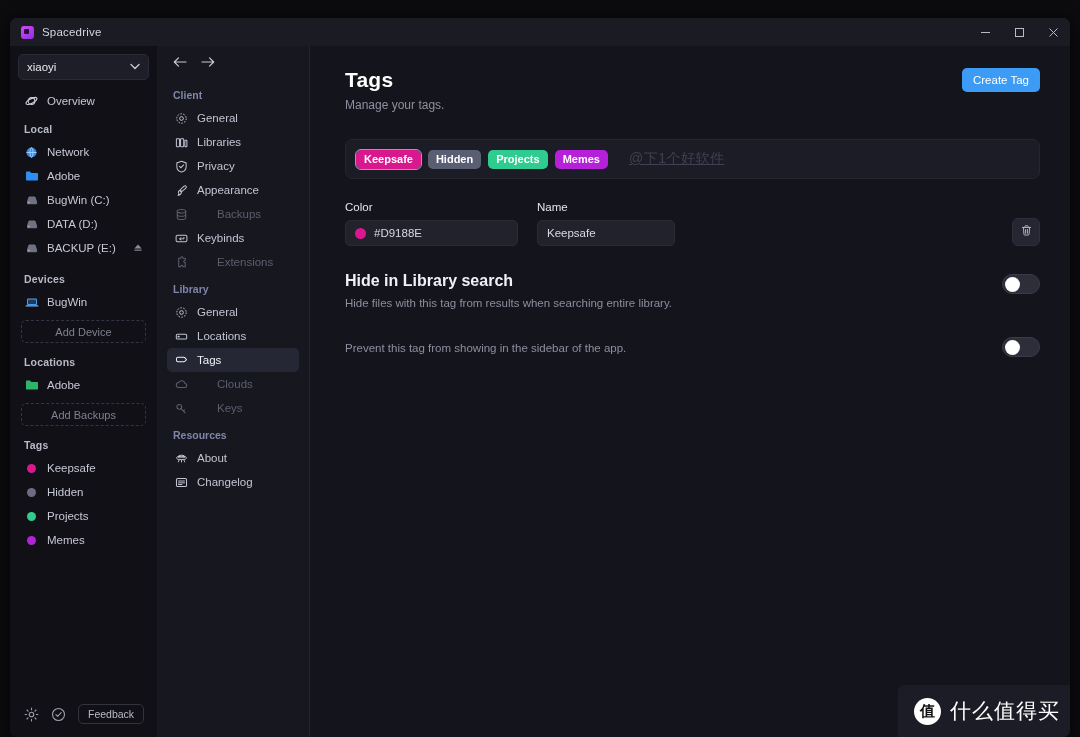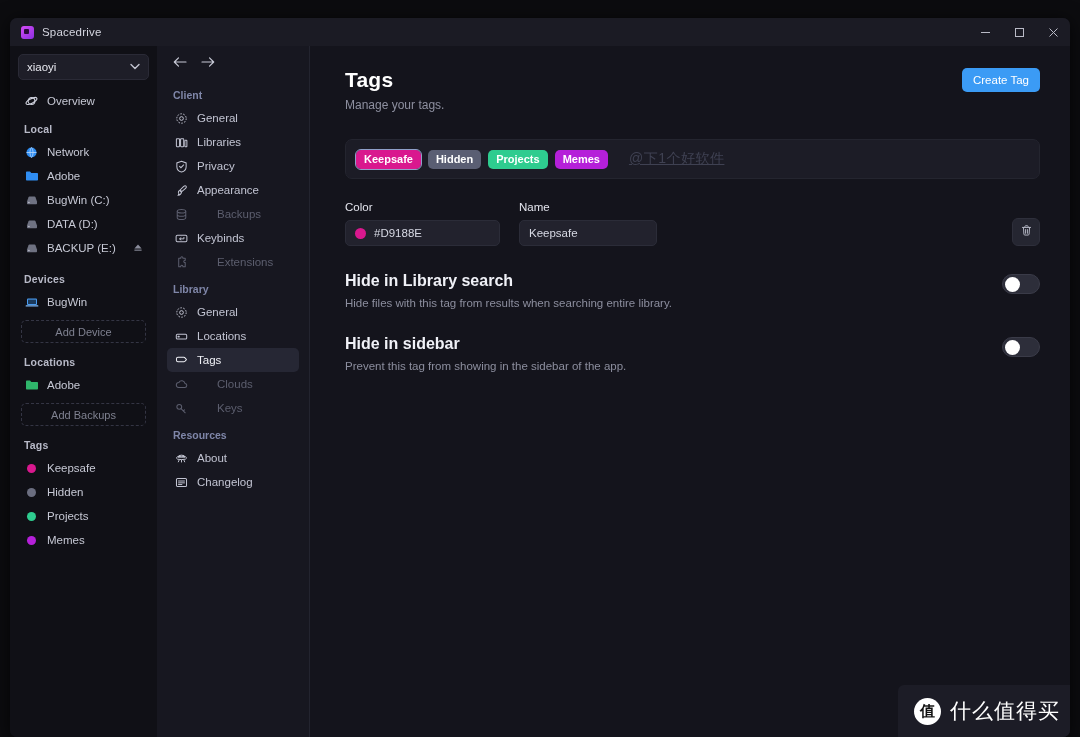--- a/index.html
+++ b/index.html
@@ -185,21 +185,21 @@
   .field-label { font-size: 11.5px; color: #e4e5ee; margin-bottom: 7px; }
   .input-box {
     background: #22222d;
     border: 1px solid #2b2c38;
     border-radius: 5px;
     height: 26px;
     display: flex; align-items: center;
     padding: 0 9px; gap: 8px;
     font-size: 11.5px; color: #d7d9e4;
   }
-  .color-field { width: 155px; }
+  .color-field { width: 173px; }
   .name-field { width: 138px; }
   .swatch { width: 11px; height: 11px; border-radius: 50%; }
   .trash-btn {
     margin-left: auto;
     width: 28px; height: 28px;
     background: #252631;
     border: 1px solid #2e2f3b;
     border-radius: 6px;
     display: flex; align-items: center; justify-content: center;
     color: #b5b7c4;
@@ -389,20 +389,35 @@
           </span>
         <span>Projects</span>
       </div>
       <div class="nav-row">
         <span class="ico">
             <span class="dot" style="background:#b520d9"></span>
           </span>
         <span>Memes</span>
       </div>
 
+      <div class="sidebar-bottom">
+        <span class="sb-icon">
+          <svg width="15" height="15" viewBox="0 0 16 16">
+              <circle cx="8" cy="8" r="2.4" fill="none" stroke="currentColor" stroke-width="1.2"></circle>
+              <path d="M8 1.2v1.6M8 13.2v1.6M1.2 8h1.6M13.2 8h1.6M3.2 3.2l1.1 1.1M11.7 11.7l1.1 1.1M12.8 3.2l-1.1 1.1M4.3 11.7l-1.1 1.1" stroke="currentColor" stroke-width="1.2" stroke-linecap="round"></path>
+            </svg>
+        </span>
+        <span class="sb-icon">
+          <svg width="15" height="15" viewBox="0 0 16 16">
+              <circle cx="8" cy="8" r="6.4" fill="none" stroke="currentColor" stroke-width="1.2"></circle>
+              <path d="M5.2 8.2 7.1 10l3.7-3.9" fill="none" stroke="currentColor" stroke-width="1.2" stroke-linecap="round" stroke-linejoin="round"></path>
+            </svg>
+        </span>
+        <span class="feedback-btn">Feedback</span>
+      </div>
     </div>
 
     <div class="settings-nav">
       <div class="nav-arrows">
         <span class="arrow">
           <svg width="14" height="12" viewBox="0 0 14 12">
               <path d="M13 6H1.5M5.5 1.8 1.3 6l4.2 4.2" fill="none" stroke="currentColor" stroke-width="1.2" stroke-linecap="round" stroke-linejoin="round"></path>
             </svg>
         </span>
         <span class="arrow">
@@ -591,21 +606,20 @@
           <div class="setting-title">Hide in Library search</div>
           <div class="setting-desc">Hide files with this tag from results when searching entire library.</div>
         </div>
         <div class="toggle">
           <span class="knob"></span>
         </div>
       </div>
 
       <div class="setting-row">
         <div class="setting-texts">
-          <div class="setting-title">Hide in sidebar</div>
           <div class="setting-desc">Prevent this tag from showing in the sidebar of the app.</div>
         </div>
         <div class="toggle">
           <span class="knob"></span>
         </div>
       </div>
 
       <div class="wm-corner">
         <span class="wm-badge">值</span>
         <span class="wm-text">什么值得买</span>

